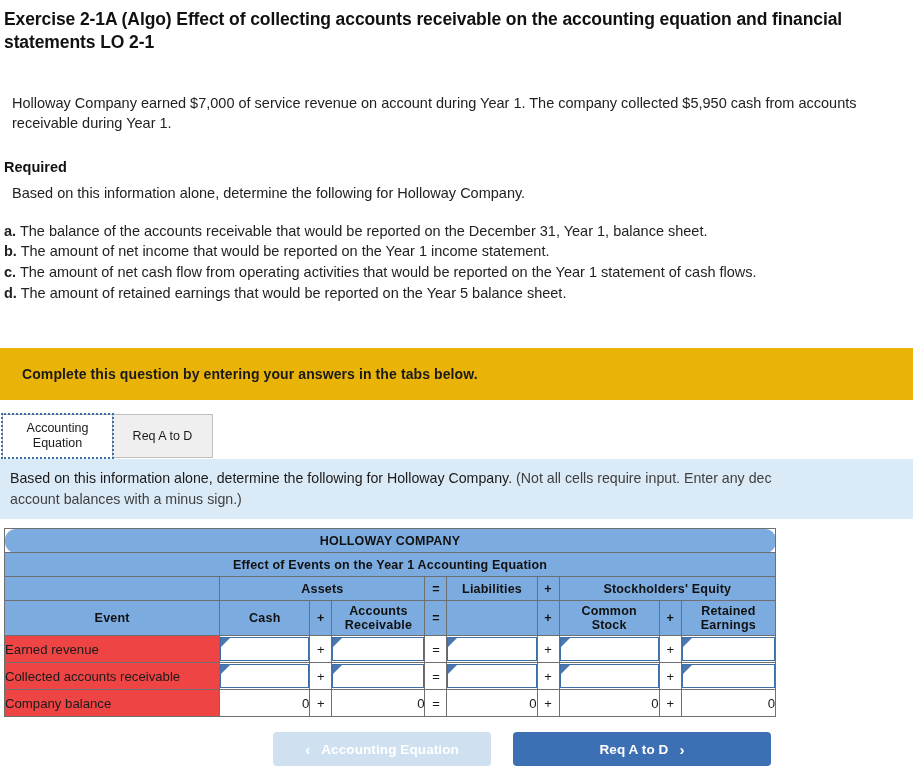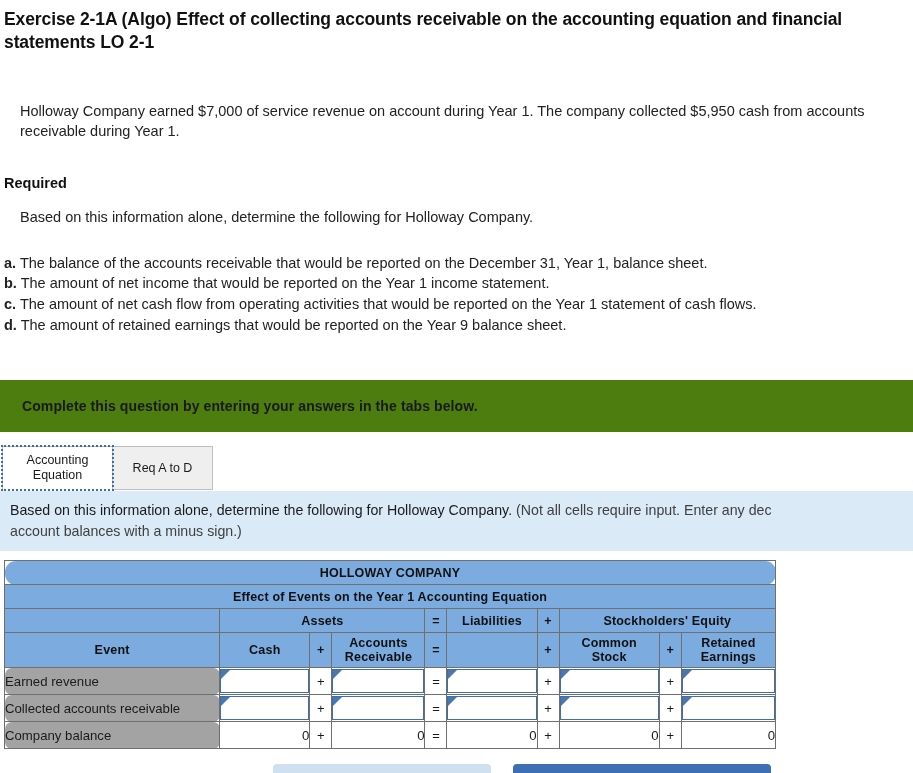--- a/index.html
+++ b/index.html
@@ -25,21 +25,21 @@
     color: #111111;
     padding: 8px 20px 0 4px;
     margin: 0;
   }
 
   .q-body {
     font-size: 14.5px;
     line-height: 1.42;
     color: #222222;
     padding: 0 14px 0 4px;
-    margin: 16px;
+    margin: 8px;
   }
 
   .spacer-lg { height: 30px; }
   .spacer-md { height: 17px; }
   .spacer-sm { height: 9px; }
 
   .req-label {
     font-size: 14.5px;
     font-weight: bold;
     color: #111111;
@@ -55,21 +55,21 @@
     font-size: 14.5px;
     line-height: 1.44;
     color: #222222;
     padding-left: 16px;
     text-indent: -16px;
   }
   .req-list li b { font-weight: bold; }
 
   
   .callout {
-    background: #4d7c0f;
+    background: #eab308;
     height: 52px;
     margin-top: 44px;
     display: flex;
     align-items: center;
   }
   .callout-text {
     font-size: 14px;
     font-weight: bold;
     color: #1a1a1a;
     padding-left: 22px;
@@ -161,22 +161,21 @@
   .hd.blank { background: #7cabdf; }
   .hd.op { width: 22px; }
   .hd.opbottom { border-top: 1px solid #6f6f6f; }
 
   .row-label {
     text-align: left;
     padding-left: 7px;
     height: 26px;
     font-size: 13.2px;
     color: #1b1b1b;
-    background: #a3a3a3;
-    border-radius: 7px;
+    background: #ef4444;
   }
   .op-cell {
     text-align: center;
     font-size: 13px;
     color: #1b1b1b;
     background: #ffffff;
     width: 22px;
   }
   .cell-input {
     background: #ffffff;
@@ -279,21 +278,21 @@
   <li>
     <b>b.</b>
     <span>The amount of net income that would be reported on the Year 1 income statement.</span>
   </li>
   <li>
     <b>c.</b>
     <span>The amount of net cash flow from operating activities that would be reported on the Year 1 statement of cash flows.</span>
   </li>
   <li>
     <b>d.</b>
-    <span>The amount of retained earnings that would be reported on the Year 9 balance sheet.</span>
+    <span>The amount of retained earnings that would be reported on the Year 5 balance sheet.</span>
   </li>
 </ul>
 
 <div class="callout">
   <div class="callout-text">Complete this question by entering your answers in the tabs below.</div>
 </div>
 
 <div class="tabstrip">
   <div class="tab active">
     <span>

